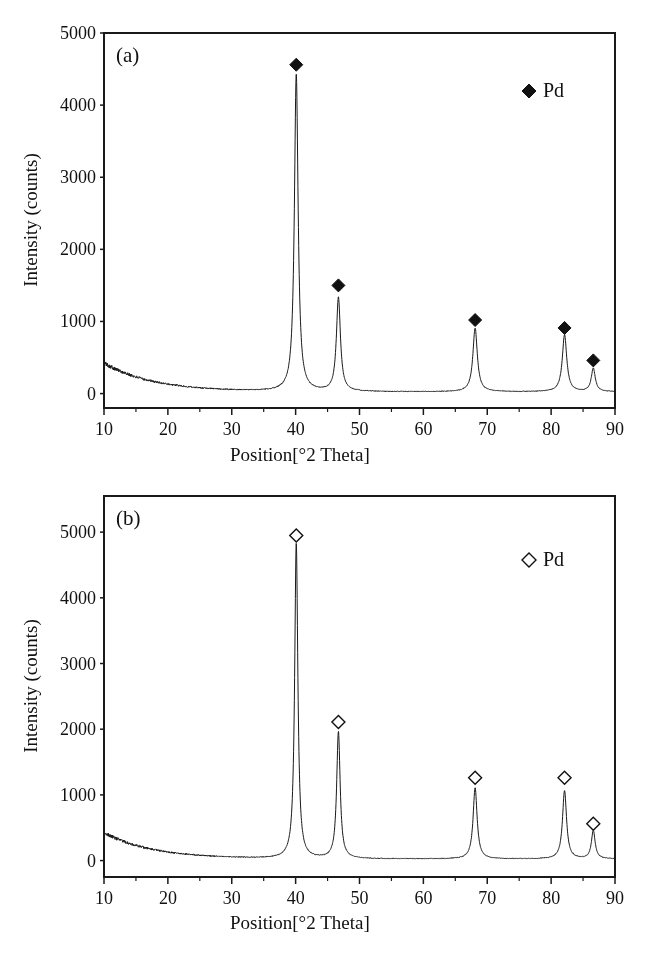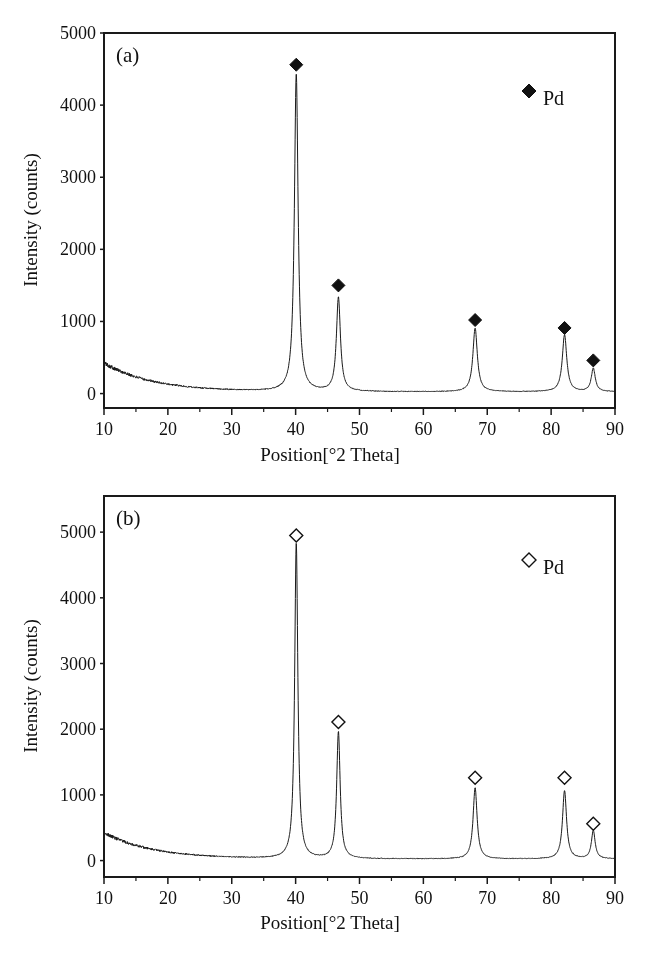--- a/index.html
+++ b/index.html
@@ -2,26 +2,26 @@
 <html><head>
 <meta charset="utf-8">
 <style>
   html,body{margin:0;padding:0;background:#ffffff;}
   .canvas{
     position:relative;width:652px;height:954px;background:#ffffff;
     font-family:"Liberation Serif", serif;color:#111;overflow:hidden;
   }
   .overlay{position:absolute;white-space:nowrap;color:#111;}
   .panel-label{font-size:21px;}
-  .x-axis-title{font-size:19px;width:200px;text-align:center;}
+  .x-axis-title{font-size:19px;width:200px;}
   .y-axis-title{
     font-size:19px;width:170px;height:22px;text-align:center;
     transform:rotate(-90deg);transform-origin:center center;
   }
-  .legend-label{font-size:20px;margin-top:8px;}
+  .legend-label{font-size:20px;}
   svg{position:absolute;left:0;top:0;}
 </style>
 </head>
 <body>
 
 <div class="canvas">
 
   <svg id="plot-svg" width="652" height="954" viewBox="0 0 652 954">
       <g>
         <rect x="104" y="33" width="511" height="375" fill="none" stroke="#1a1a1a" stroke-width="2"></rect>

